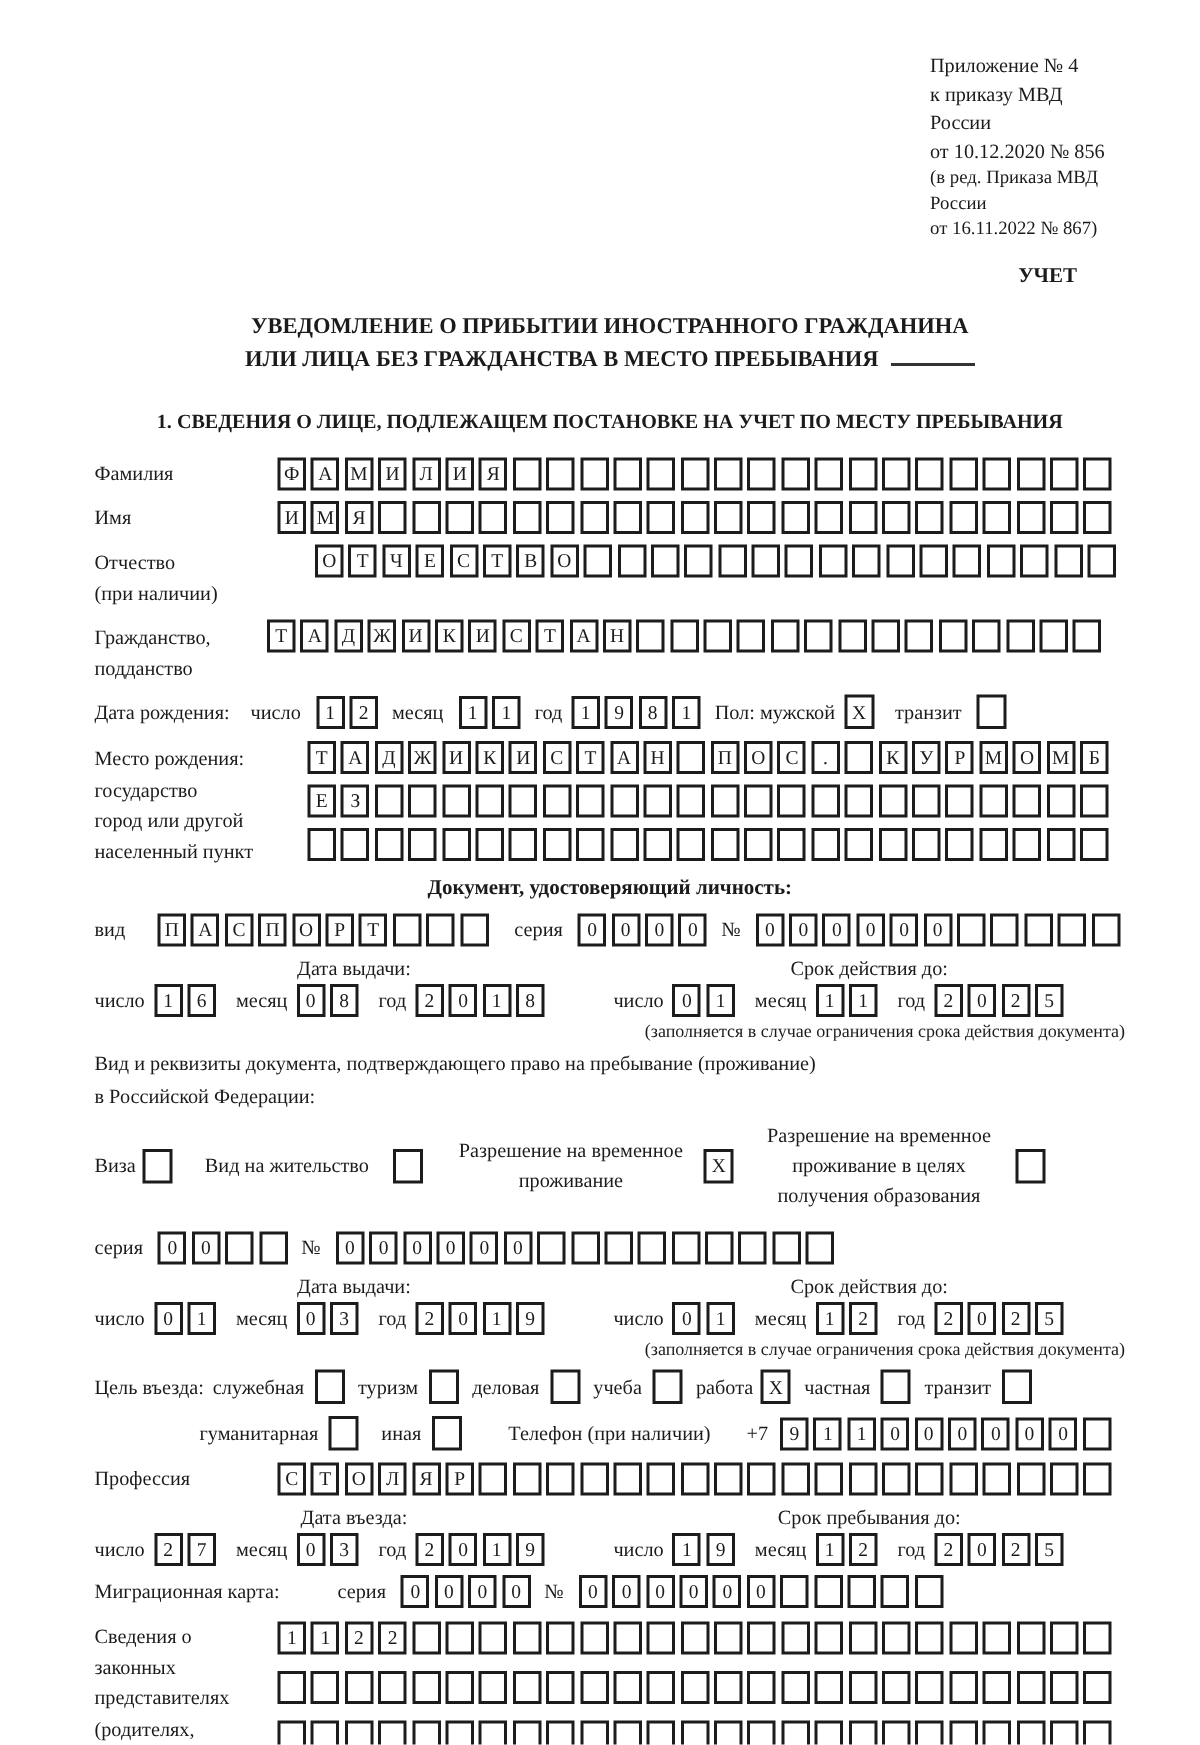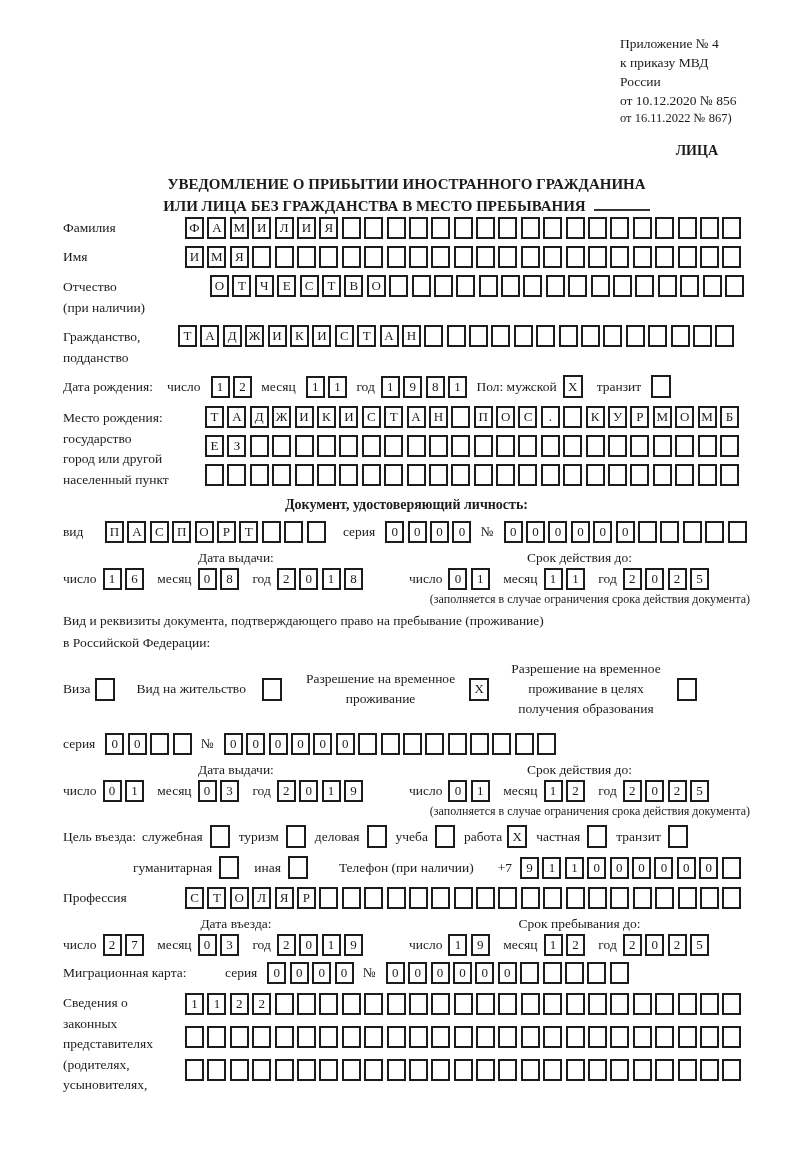--- a/index.html
+++ b/index.html
@@ -68,29 +68,31 @@
 </style>
 </head>
 <body>
 
 <div class="page">
 
   <div class="hdr-block">
     <div>Приложение № 4</div>
     <div>к приказу МВД России</div>
     <div>от 10.12.2020 № 856</div>
+    <div class="small">(в ред. Приказа МВД России</div>
     <div class="small">от 16.11.2022 № 867)</div>
   </div>
-  <div class="forma">ЛИЦА</div>
+  <div class="forma">УЧЕТ</div>
 
   <div class="title">
     <div>УВЕДОМЛЕНИЕ О ПРИБЫТИИ ИНОСТРАННОГО ГРАЖДАНИНА</div>
     <div><span>ИЛИ ЛИЦА БЕЗ ГРАЖДАНСТВА В МЕСТО ПРЕБЫВАНИЯ</span><span class="uline"></span></div>
   </div>
 
+  <div class="sec-heading">1. СВЕДЕНИЯ О ЛИЦЕ, ПОДЛЕЖАЩЕМ ПОСТАНОВКЕ НА УЧЕТ ПО МЕСТУ ПРЕБЫВАНИЯ</div>
 
   <div class="frow">
     <div class="lbl w122">Фамилия</div>
     <div class="cells-row">
         <span class="cell">Ф</span>
         <span class="cell">А</span>
         <span class="cell">М</span>
         <span class="cell">И</span>
         <span class="cell">Л</span>
         <span class="cell">И</span>

